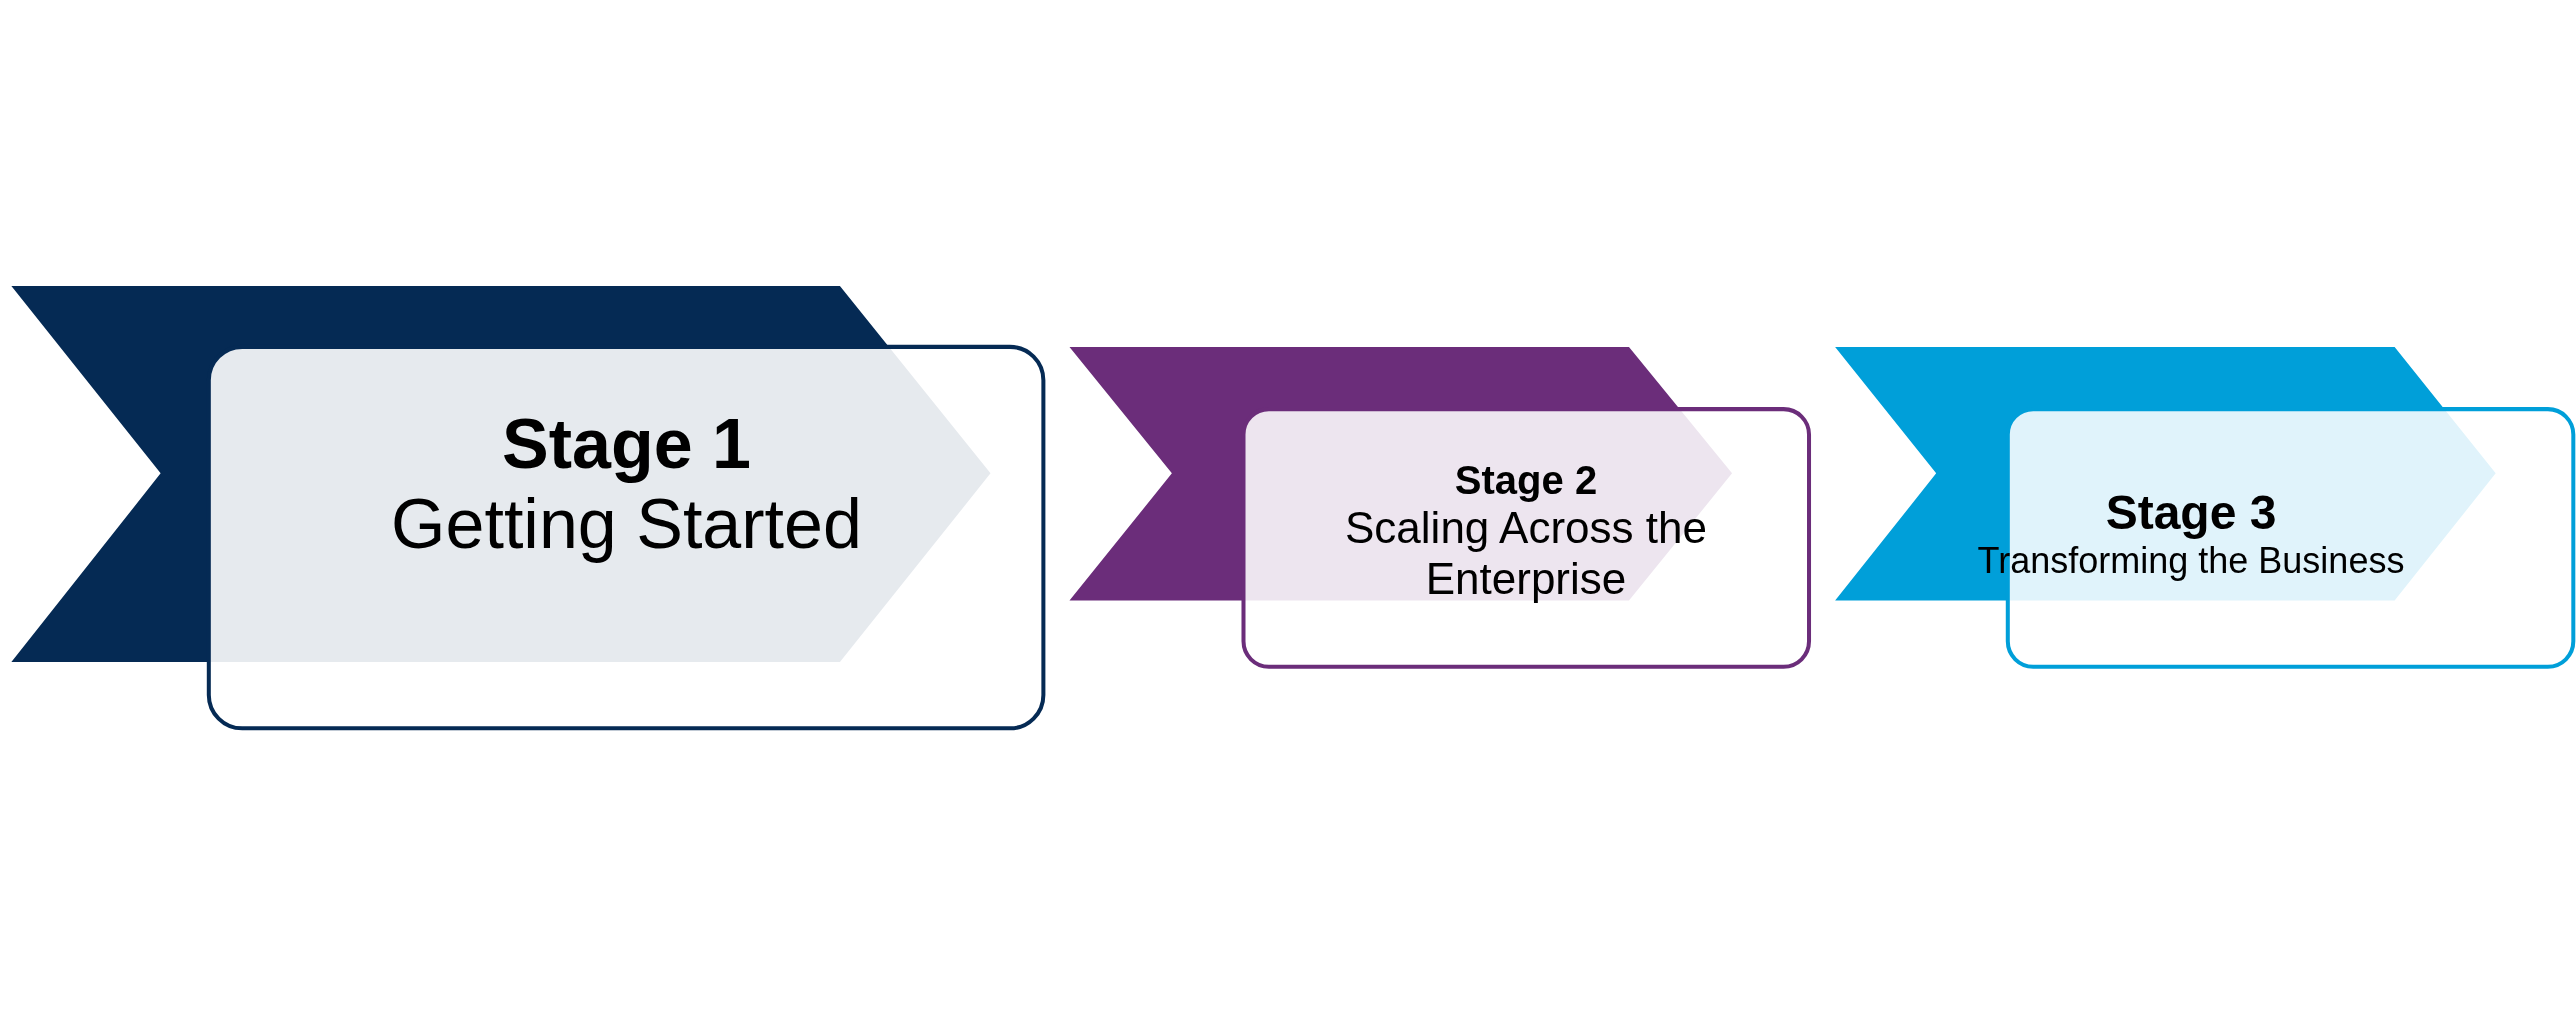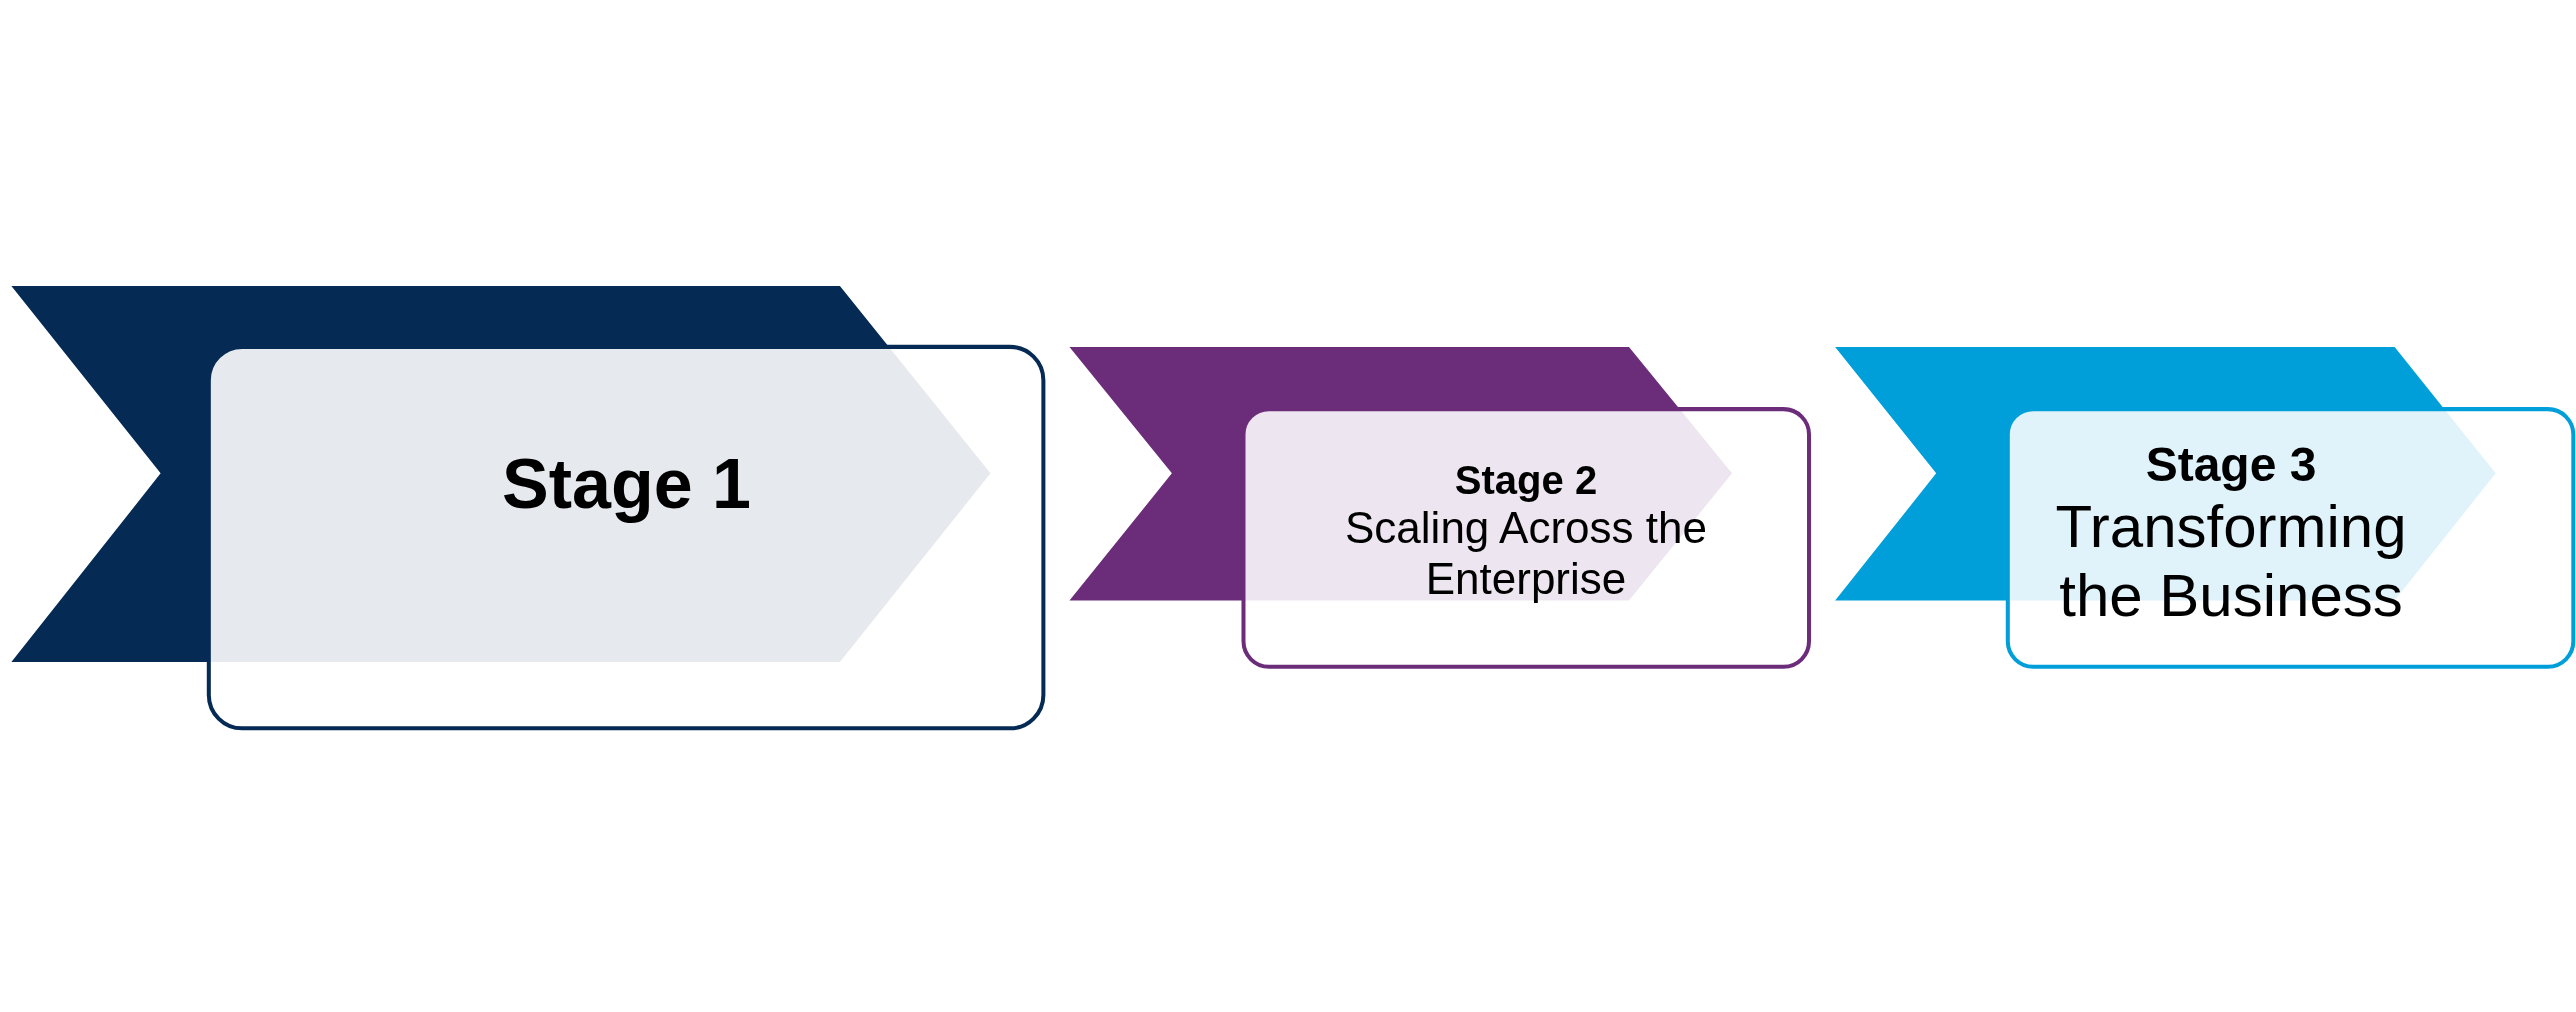--- a/index.html
+++ b/index.html
@@ -7,41 +7,42 @@
   svg.shapes { position:absolute; left:0; top:0; }
   .stage-text { position:absolute; display:flex; flex-direction:column; align-items:center; justify-content:center; text-align:center; color:#000; }
   .title { font-weight:bold; }
   .sub { font-weight:normal; line-height:1.15; }
   #t1 { left:209px; top:347px; width:835px; height:381px; padding-bottom:107px; box-sizing:border-box; }
   #t1 .title { font-size:70px; }
   #t1 .sub { font-size:70px; }
   #t2 { left:1243px; top:409px; width:566px; height:258px; padding-bottom:13.4px; box-sizing:border-box;}
   #t2 .title { font-size:40px; }
   #t2 .sub { font-size:44px; }
-  #t3 { left:1948px; top:409px; width:566px; height:258px; padding-bottom:10px; box-sizing:border-box;}
+  #t3 { left:1908px; top:409px; width:566px; height:258px; padding-bottom:10px; box-sizing:border-box;}
   #t3 .title { font-size:48px; }
-  #t3 .sub { font-size:60px; }
+  #t3 .sub { font-size:36px; }
 </style>
 </head>
 <body>
 
 <svg class="shapes" width="2576" height="1013" viewBox="0 0 3849 1513">
 
   <polygon points="17,427 1255,427 1480,707 1255,989 17,989 240,707" fill="#052a54"></polygon>
   <rect x="312" y="518" width="1247" height="570" rx="50" ry="50" fill="#ffffff" fill-opacity="0.9" stroke="#052a54" stroke-width="6"></rect>
 
   <polygon points="1598,518 2434,518 2588,707 2434,897 1598,897 1751,707" fill="#6b2d7a"></polygon>
   <rect x="1858" y="611" width="845" height="385" rx="38" ry="38" fill="#ffffff" fill-opacity="0.88" stroke="#6b2d7a" stroke-width="6"></rect>
 
   <polygon points="2742,518 3578,518 3729,707 3578,897 2742,897 2893,707" fill="#009fd9"></polygon>
   <rect x="3000" y="611" width="845" height="385" rx="38" ry="38" fill="#ffffff" fill-opacity="0.88" stroke="#009fd9" stroke-width="6"></rect>
 </svg>
 
 <div id="t1" class="stage-text">
   <div class="title">Stage 1</div>
+  <div class="sub">Getting Started</div>
 </div>
 <div id="t2" class="stage-text">
   <div class="title">Stage 2</div>
   <div class="sub" style="max-width:468px">Scaling Across the Enterprise</div>
 </div>
 <div id="t3" class="stage-text">
   <div class="title">Stage 3</div>
   <div class="sub" style="max-width:428px">Transforming the Business</div>
 </div>
 

